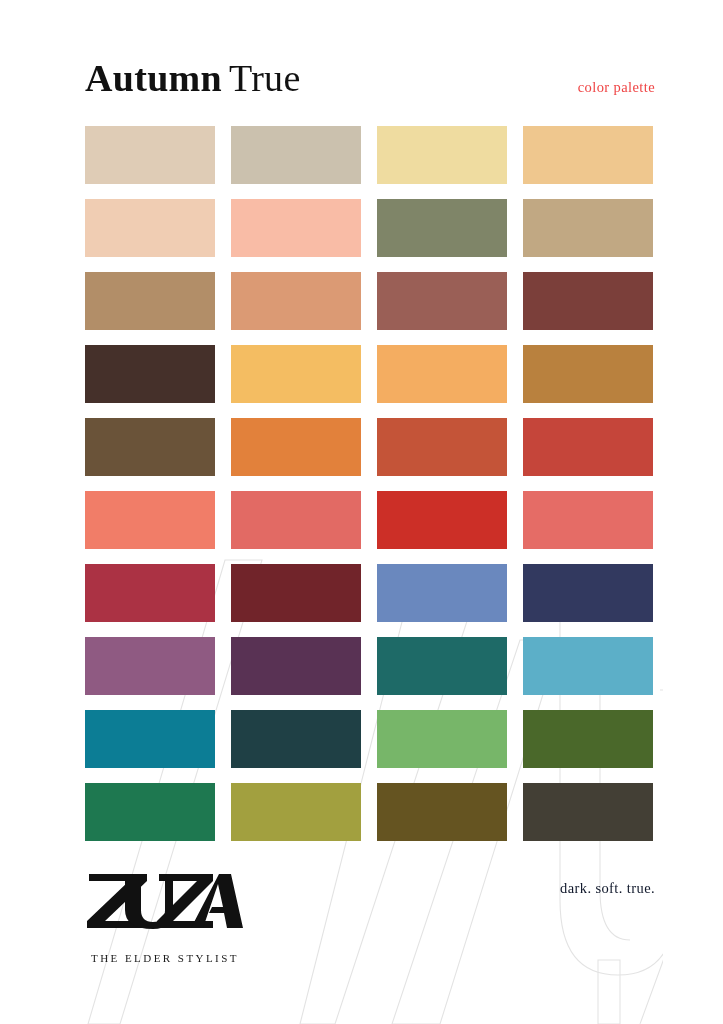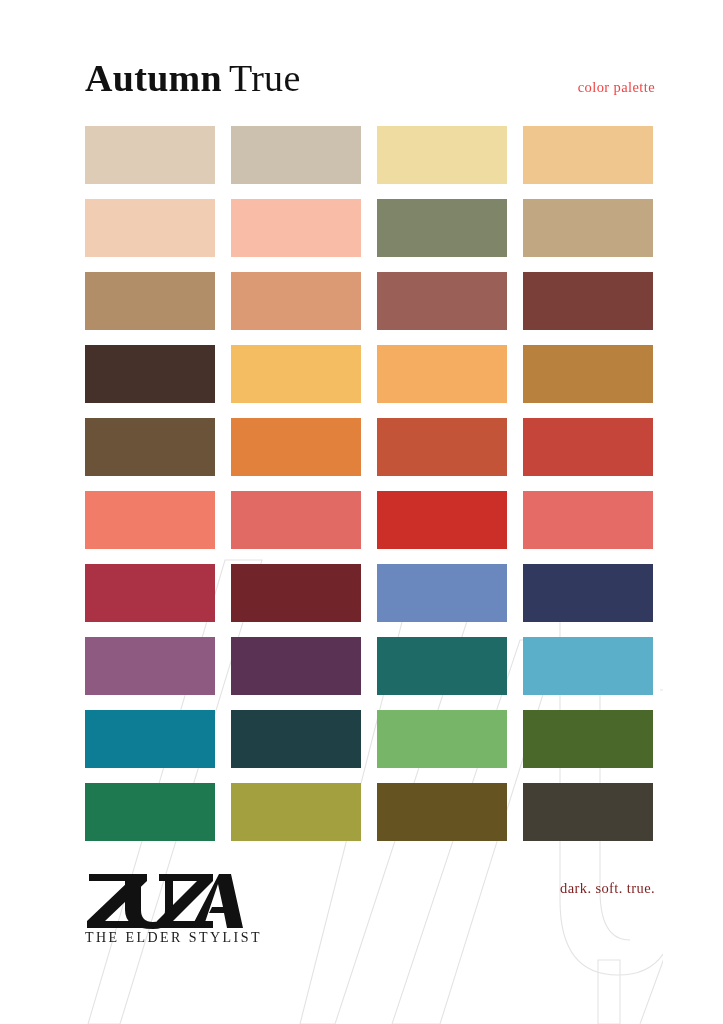--- a/index.html
+++ b/index.html
@@ -95,33 +95,33 @@
   #logo {
     position: absolute;
     left: 85px;
     top: 10px;
     width: 160px;
   }
   #logo-mark {
     display: block;
   }
   #logo-sub {
-    margin-top: 0;
-    font-size: 14px;
+    margin-top: 22px;
+    font-size: 11px;
     letter-spacing: 2.45px;
     color: #1a1a1a;
     text-align: center;
     white-space: nowrap;
   }
   #footer-tag {
     position: absolute;
     right: 68px;
     top: 18px;
     font-size: 14.5px;
-    color: #7f1d1d;
+    color: #0f172a;
     letter-spacing: 0.4px;
     white-space: nowrap;
   }
 </style>
 </head>
 <body>
 
 <div id="page">
 
   <svg id="watermark" viewBox="0 0 723 1024" preserveAspectRatio="none" aria-hidden="true">

